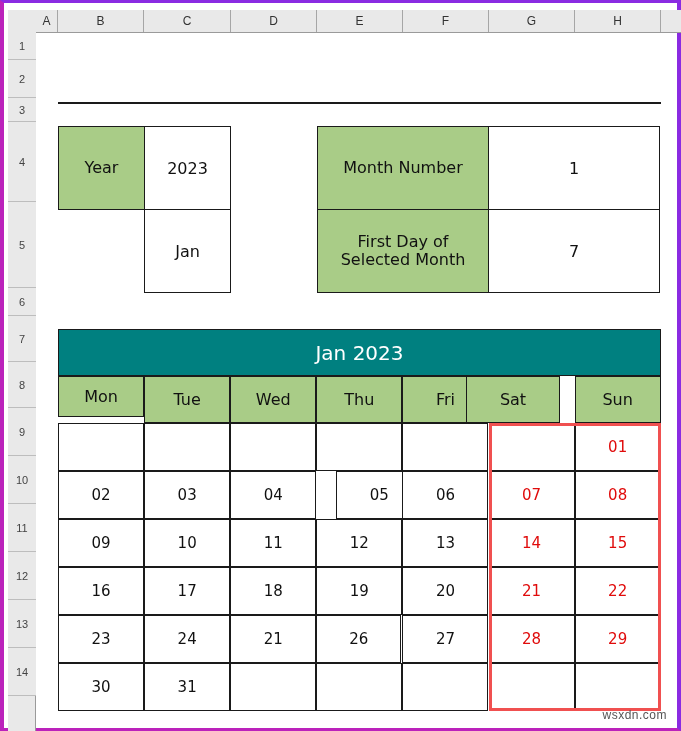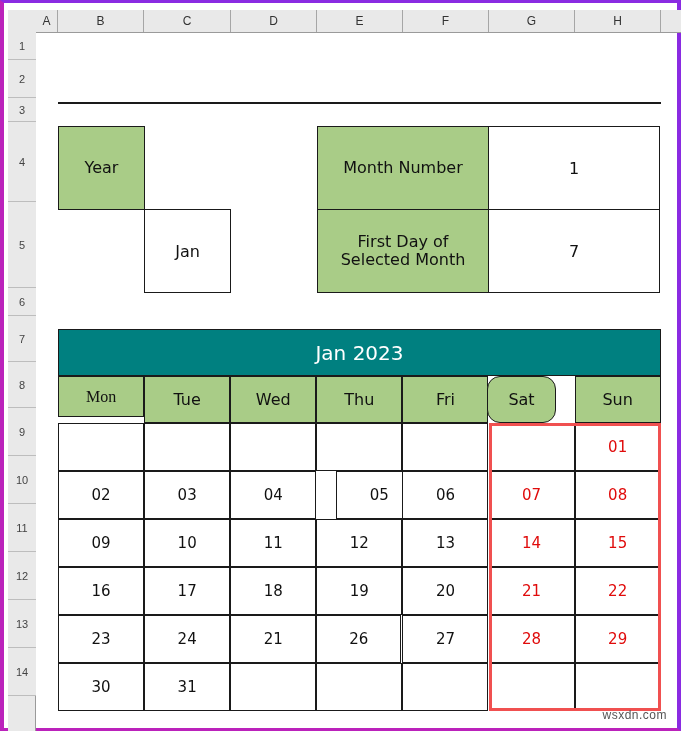--- a/index.html
+++ b/index.html
@@ -148,20 +148,23 @@
       <div class="rowhead" style="top: 616px; height: 48px;">14</div>
     </div>
 
   <div id="canvas">
 
     <div class="abs banner-shadow" style="left:21px;top:69px;width:603px;"></div>
 
     <div class="abs cell lbl" style="left:21px;top:93px;width:87px;height:84px;">
       <span>Year</span>
     </div>
+    <div class="abs cell val" style="left:107px;top:93px;width:87px;height:84px;">
+      <span>2023</span>
+    </div>
     <div class="abs cell val" style="left:107px;top:176px;width:87px;height:84px;">
       <span>Jan</span>
     </div>
 
     <div class="abs cell lbl" style="left:280px;top:93px;width:172px;height:84px;">
       <span>Month Number</span>
     </div>
     <div class="abs cell val" style="left:451px;top:93px;width:172px;height:84px;">
       <span>1</span>
     </div>
@@ -170,26 +173,26 @@
     </div>
     <div class="abs cell val" style="left:451px;top:176px;width:172px;height:84px;">
       <span>7</span>
     </div>
 
     <div class="abs cell cal-title" style="left:21px;top:296px;width:603px;height:47px;">
       <span>Jan 2023</span>
     </div>
 
     <div id="dow-row">
-        <div class="abs cell dow" style="left: 21px; top: 343px; width: 86.1px; height: 41px; font-family: Liberation Serif, serif;">Mon</div>
+        <div class="abs cell dow" style="left: 21px; top: 343px; width: 86.1px; height: 41px;">Mon</div>
         <div class="abs cell dow" style="left: 107.1px; top: 343px; width: 86.1px; height: 47px;">Tue</div>
         <div class="abs cell dow" style="left: 193.2px; top: 343px; width: 86.1px; height: 47px;">Wed</div>
         <div class="abs cell dow" style="left: 279.3px; top: 343px; width: 86.1px; height: 47px;">Thu</div>
         <div class="abs cell dow" style="left: 365.4px; top: 343px; width: 86.1px; height: 47px;">Fri</div>
-        <div class="abs cell dow" style="left: 450px; top: 343px; width: 69px; height: 47px; border-radius: 13px;">Sat</div>
+        <div class="abs cell dow" style="left: 429px; top: 343px; width: 94px; height: 47px;">Sat</div>
         <div class="abs cell dow" style="left: 537.6px; top: 343px; width: 86.1px; height: 47px;">Sun</div>
       </div>
     <div id="day-grid">
         <div class="abs cell day" style="left: 21px; top: 390px; width: 86.1px; height: 48px;"></div>
         <div class="abs cell day" style="left: 107.1px; top: 390px; width: 86.1px; height: 48px;"></div>
         <div class="abs cell day" style="left: 193.2px; top: 390px; width: 86.1px; height: 48px;"></div>
         <div class="abs cell day" style="left: 279.3px; top: 390px; width: 86.1px; height: 48px;"></div>
         <div class="abs cell day" style="left: 365.4px; top: 390px; width: 86.1px; height: 48px;"></div>
         <div class="abs cell day weekend" style="left: 451.5px; top: 390px; width: 86.1px; height: 48px;"></div>
         <div class="abs cell day weekend" style="left: 537.6px; top: 390px; width: 86.1px; height: 48px;">01</div>

